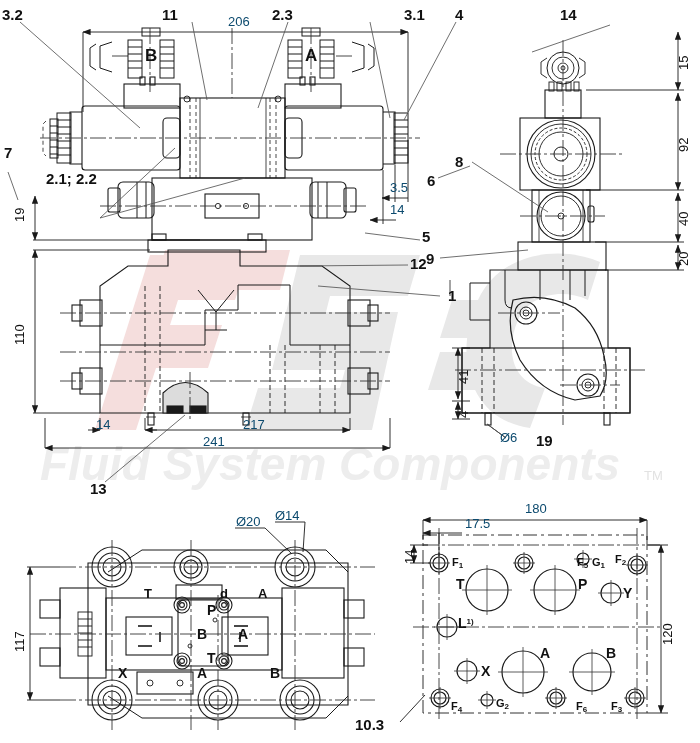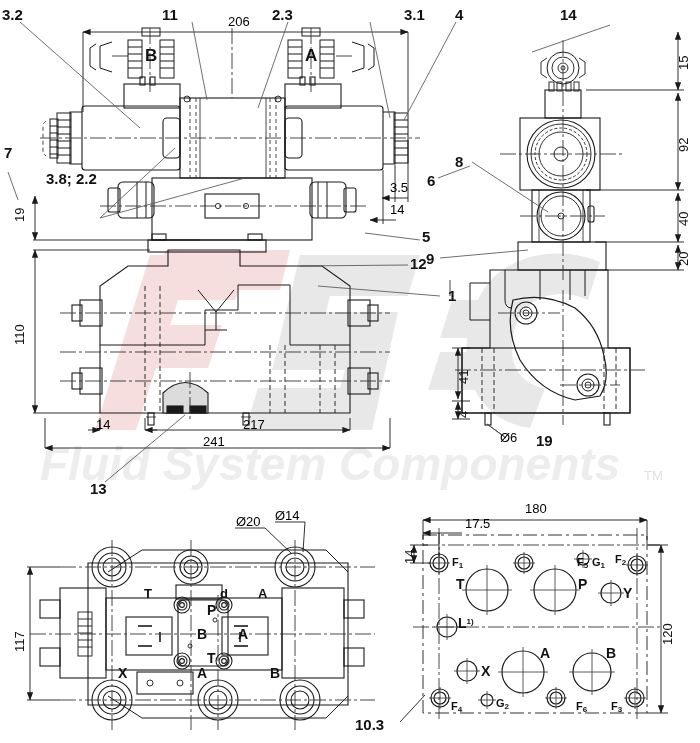--- a/index.html
+++ b/index.html
@@ -2,21 +2,21 @@
 <html><head>
 <meta charset="utf-8">
 <style>
   html,body{margin:0;padding:0;background:#fff;}
   body{width:700px;height:743px;position:relative;overflow:hidden;
        font-family:"Liberation Sans",sans-serif;color:#1a1a1a;}
   #stage{position:absolute;inset:0;width:700px;height:743px;}
   svg{position:absolute;left:0;top:0;}
   .wm{position:absolute;left:0;top:0;pointer-events:none;}
   .lbl{position:absolute;font-weight:bold;font-size:15px;color:#111;white-space:nowrap;}
-  .dim{position:absolute;font-size:13px;color:#000000;white-space:nowrap;font-weight:normal;}
+  .dim{position:absolute;font-size:13px;color:#0c4a6e;white-space:nowrap;font-weight:normal;}
   .dimv{position:absolute;font-size:13px;color:#111;white-space:nowrap;
         transform-origin:0 0;transform:rotate(-90deg);}
   .port{position:absolute;font-weight:bold;font-size:14px;color:#111;white-space:nowrap;}
   .portsm{position:absolute;font-weight:bold;font-size:11px;color:#111;white-space:nowrap;}
   .sub{font-size:8px;vertical-align:-2px;}
   .sup{font-size:8px;vertical-align:4px;}
 </style>
 </head>
 <body>
 
@@ -529,21 +529,21 @@
       <line x1="440" y1="258" x2="528" y2="250"></line>
       <line x1="487" y1="424" x2="506" y2="438"></line>
     </g>
   </svg>
 
   <div class="lbl" style="left:2px;top:6px;">3.2</div>
   <div class="lbl" style="left:162px;top:6px;">11</div>
   <div class="lbl" style="left:272px;top:6px;">2.3</div>
   <div class="lbl" style="left:404px;top:6px;">3.1</div>
   <div class="lbl" style="left:455px;top:6px;">4</div>
-  <div class="lbl" style="left:46px;top:170px;">3.8; 2.2</div>
+  <div class="lbl" style="left:46px;top:170px;">2.1; 2.2</div>
   <div class="lbl" style="left:4px;top:144px;">7</div>
   <div class="lbl" style="left:422px;top:228px;">5</div>
   <div class="lbl" style="left:410px;top:255px;">12</div>
   <div class="lbl" style="left:448px;top:287px;">1</div>
   <div class="lbl" style="left:90px;top:480px;">13</div>
 
   <div class="lbl" style="left:145px;top:46px;font-size:17px;">B</div>
   <div class="lbl" style="left:305px;top:46px;font-size:17px;">A</div>
 
   <div class="lbl" style="left:560px;top:6px;">14</div>

